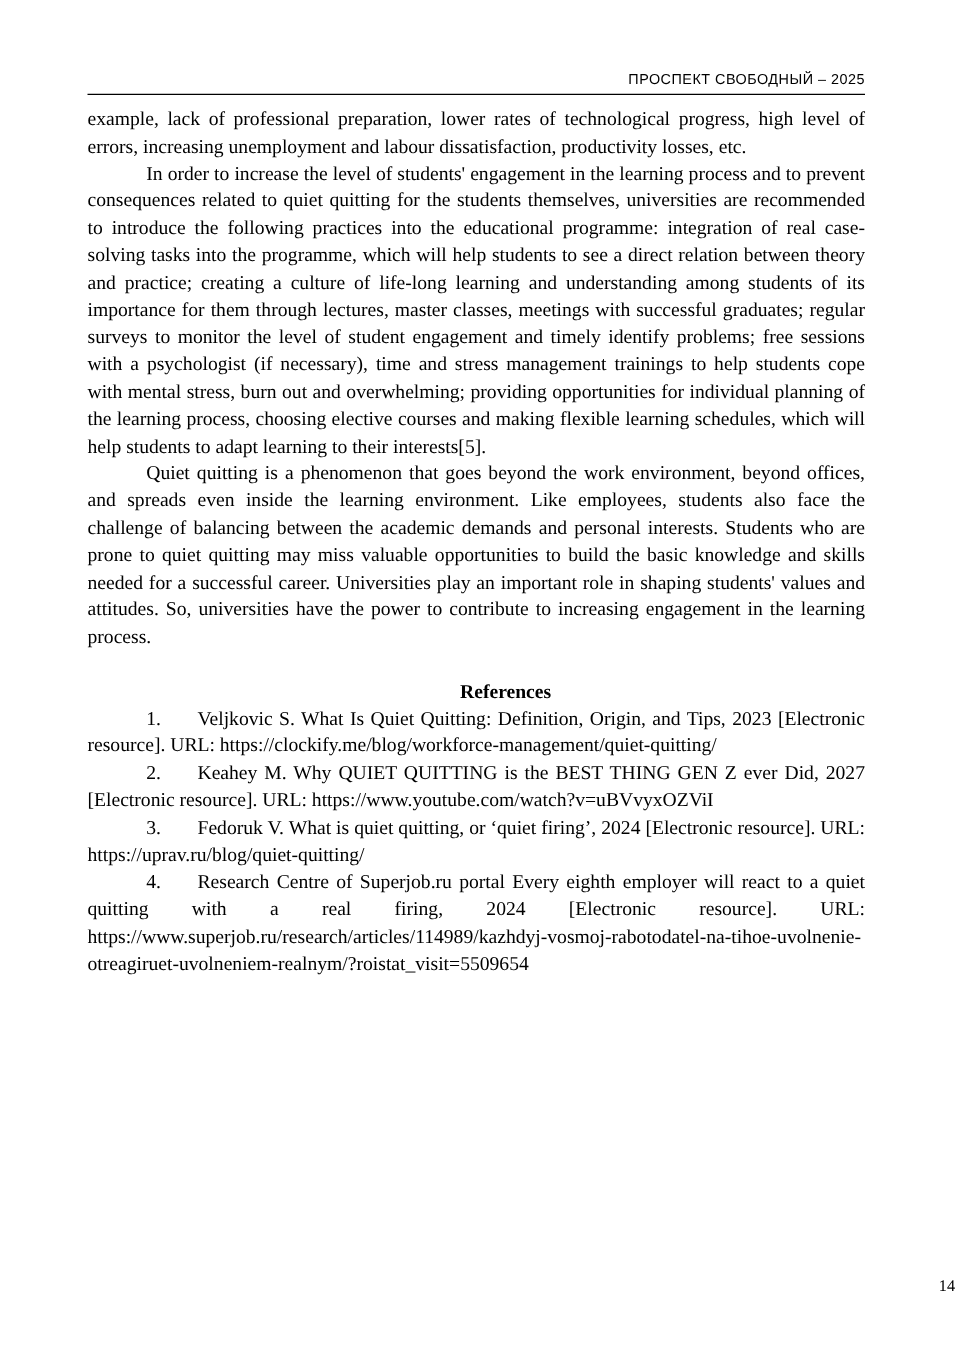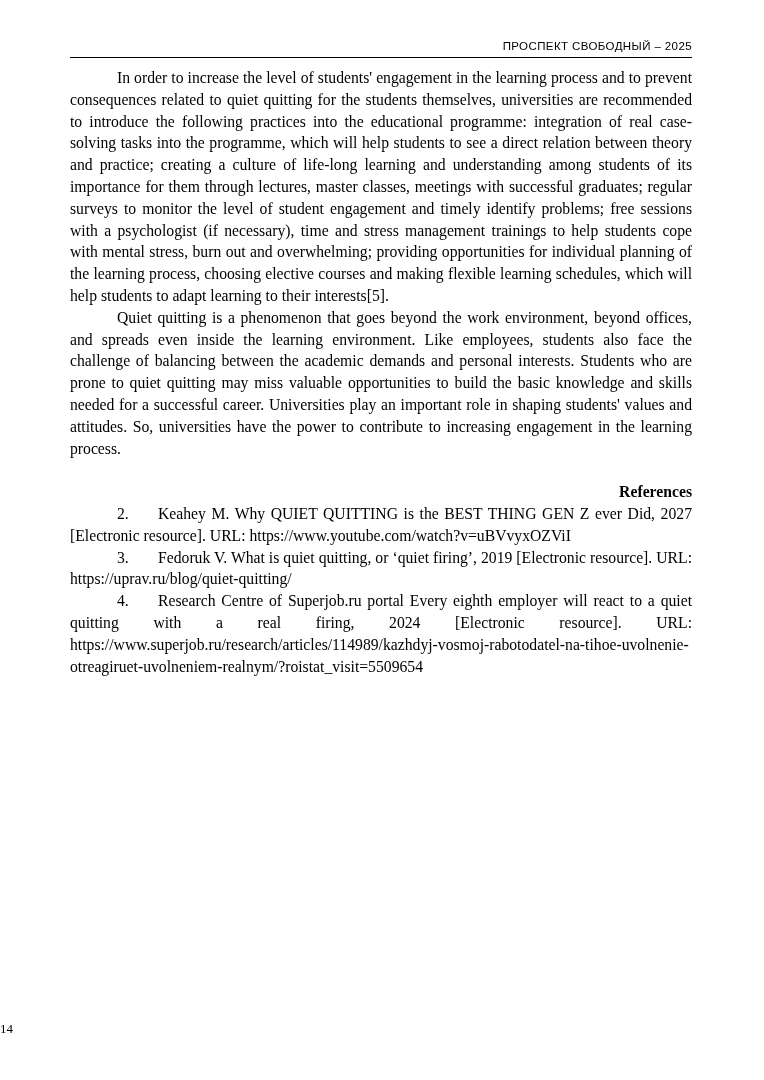--- a/index.html
+++ b/index.html
@@ -12,21 +12,21 @@
     height: 1080px;
     position: relative;
     overflow: hidden;
     font-family: "Liberation Serif", serif;
     color: #000000;
   }
   .page {
     box-sizing: border-box;
     width: 764px;
     height: 1080px;
-    padding: 40px 72px 0 70px;
+    padding: 58px 72px 0 70px;
     position: relative;
   }
   .header {
     text-align: right;
     font-family: "Liberation Sans", sans-serif;
     font-size: 11.5px;
     letter-spacing: 0.4px;
     padding-bottom: 5px;
     border-bottom: 1px solid #000000;
   }
@@ -40,65 +40,67 @@
     margin: 0;
     text-indent: 47px;
   }
   .para.noindent {
     text-indent: 0;
   }
   .refs-heading {
     margin: 21.8px 0 0 0;
     text-indent: 47px;
     font-weight: bold;
-    text-align: right;
+    text-align: center;
   }
   .ref {
     margin: 0;
     text-indent: 47px;
     overflow-wrap: break-word;
     word-wrap: break-word;
   }
   .ref-num {
     display: inline-block;
     width: 41px;
     text-indent: 0;
   }
   .page-number {
     position: absolute;
     left: 0;
     right: 0;
     bottom: 43px;
-    text-align: left;
+    text-align: right;
     font-size: 13px;
     font-family: "Liberation Serif", serif;
   }
 </style>
 </head>
 <body>
 
 <div class="page">
 
   <div class="header">
     <span>ПРОСПЕКТ СВОБОДНЫЙ – 2025</span>
   </div>
 
   <div class="content">
 
+    <p class="para noindent">example, lack of professional preparation, lower rates of technological progress, high level of errors, increasing unemployment and labour dissatisfaction, productivity losses, etc.</p>
 
     <p class="para">In order to increase the level of students' engagement in the learning process and to prevent consequences related to quiet quitting for the students themselves, universities are recommended to introduce the following practices into the educational programme: integration of real case-solving tasks into the programme, which will help students to see a direct relation between theory and practice; creating a culture of life-long learning and understanding among students of its importance for them through lectures, master classes, meetings with successful graduates; regular surveys to monitor the level of student engagement and timely identify problems; free sessions with a psychologist (if necessary), time and stress management trainings to help students cope with mental stress, burn out and overwhelming; providing opportunities for individual planning of the learning process, choosing elective courses and making flexible learning schedules, which will help students to adapt learning to their interests[5].</p>
 
     <p class="para">Quiet quitting is a phenomenon that goes beyond the work environment, beyond offices, and spreads even inside the learning environment. Like employees, students also face the challenge of balancing between the academic demands and personal interests. Students who are prone to quiet quitting may miss valuable opportunities to build the basic knowledge and skills needed for a successful career. Universities play an important role in shaping students' values and attitudes. So, universities have the power to contribute to increasing engagement in the learning process.</p>
 
     <p class="refs-heading">References</p>
 
+    <p class="ref"><span class="ref-num">1.</span><span>Veljkovic S. What Is Quiet Quitting: Definition, Origin, and Tips, 2023 [Electronic resource]. URL: https://clockify.me/blog/workforce-management/quiet-quitting/</span></p>
 
     <p class="ref"><span class="ref-num">2.</span><span>Keahey M. Why QUIET QUITTING is the BEST THING GEN Z ever Did, 2027 [Electronic resource]. URL: https://www.youtube.com/watch?v=uBVvyxOZViI</span></p>
 
-    <p class="ref"><span class="ref-num">3.</span><span>Fedoruk V. What is quiet quitting, or ‘quiet firing’, 2019 [Electronic resource]. URL: https://uprav.ru/blog/quiet-quitting/</span></p>
+    <p class="ref"><span class="ref-num">3.</span><span>Fedoruk V. What is quiet quitting, or ‘quiet firing’, 2024 [Electronic resource]. URL: https://uprav.ru/blog/quiet-quitting/</span></p>
 
     <p class="ref"><span class="ref-num">4.</span><span>Research Centre of Superjob.ru portal Every eighth employer will react to a quiet quitting with a real firing, 2024 [Electronic resource]. URL: https://www.superjob.ru/research/articles/114989/kazhdyj-vosmoj-rabotodatel-na-tihoe-uvolnenie-otreagiruet-uvolneniem-realnym/?roistat_visit=5509654</span></p>
 
 
   </div>
 
   <div class="page-number">14</div>
 
 </div>
 

